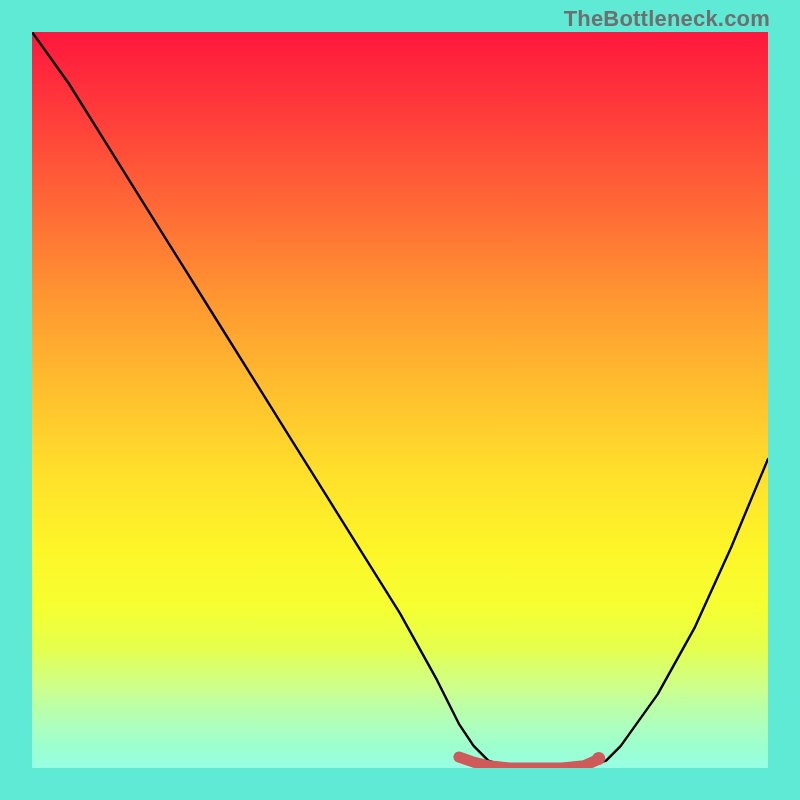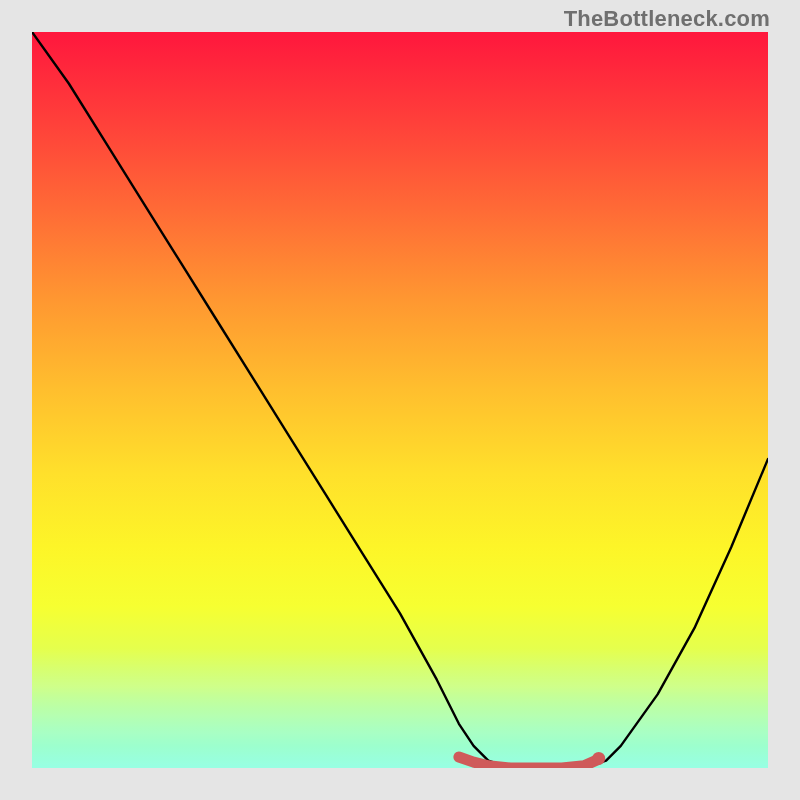--- a/index.html
+++ b/index.html
@@ -1,21 +1,21 @@
 <!DOCTYPE html>
 <html><head>
 <meta charset="utf-8">
 <style>
   * { margin: 0; padding: 0; box-sizing: border-box; }
   html, body { width: 800px; height: 800px; overflow: hidden; background: #000; }
   .stage {
     position: relative;
     width: 800px;
     height: 800px;
-    background: #e5e5e5;
+    background: #5eead4;
   }
   .plot {
     position: absolute;
     left: 32px;
     top: 32px;
     width: 736px;
     height: 736px;
     overflow: hidden;
   }
   .gradient {

